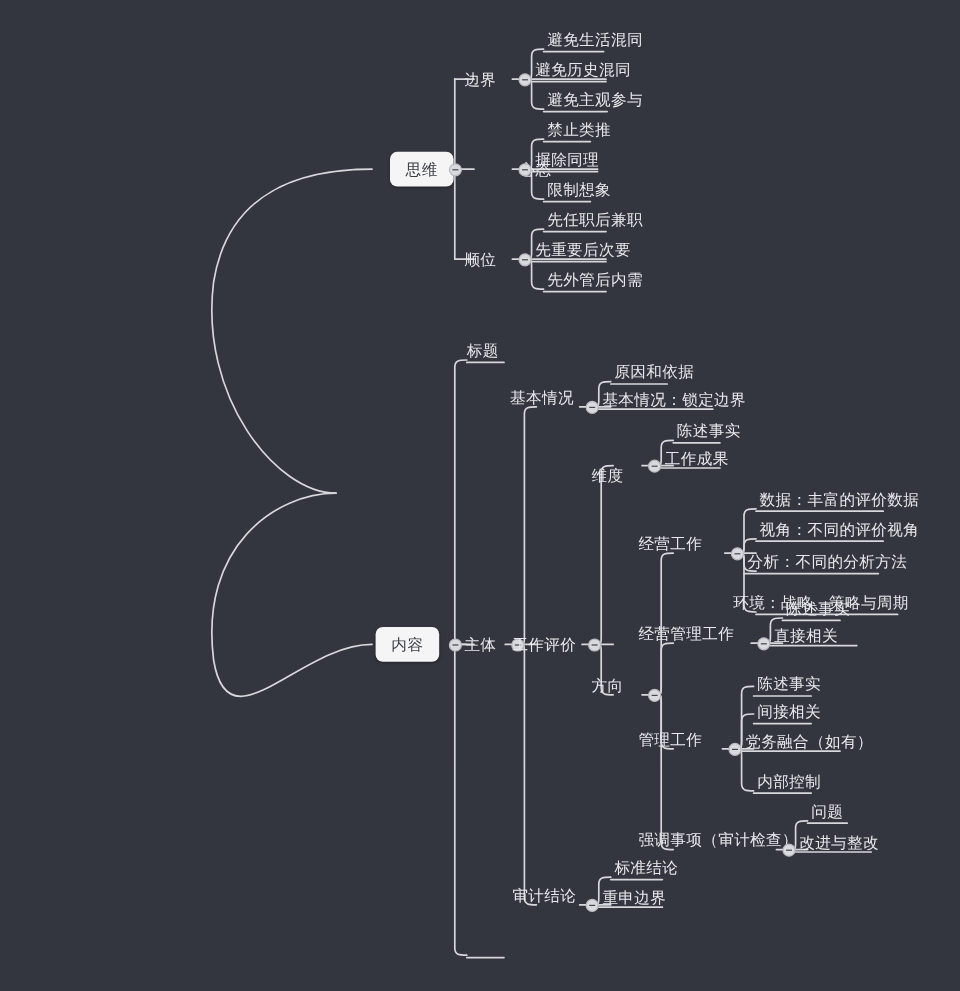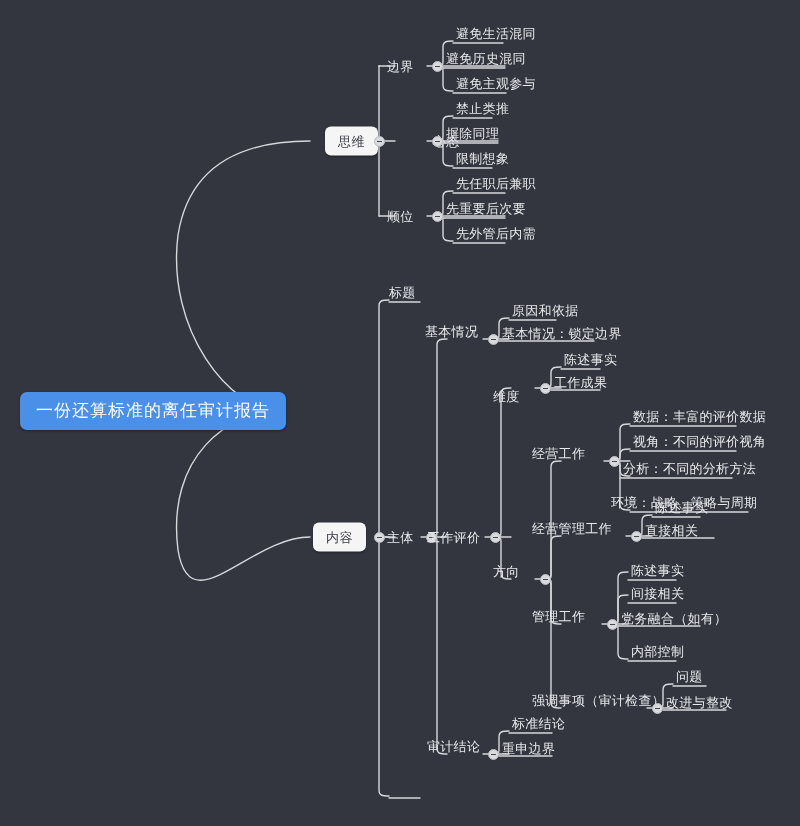--- a/index.html
+++ b/index.html
@@ -185,21 +185,20 @@
 
       <path d="M483,754 L493,754"></path>
       <path d="M493,754 C499,754 499,754 499,748 L499,737 C499,731 503,731 509,731"></path>
       <path d="M493,754 L509,754"></path>
       <path d="M509,733 L552,733"></path>
       <path d="M499,756 L552,756"></path>
 
     </g>
   </svg>
 
-  <div class="node root" style="left:20px; top:411px;">一份还算标准的离任审计报告</div>
 
   <div class="node pill" style="left:313px; top:141px;margin-left:12px;">思维</div>
   <div class="dot" style="left:379px; top:141px;"></div>
 
   <div class="node txt" style="left:383px; top:66px;">边界</div>
   <div class="dot" style="left:437px; top:66px;"></div>
   <div class="node leaf" style="left:453px; top:33px;">避免生活混同</div>
   <div class="node leaf" style="left:443px; top:58px;">避免历史混同</div>
   <div class="node leaf" style="left:453px; top:83px;">避免主观参与</div>
 

